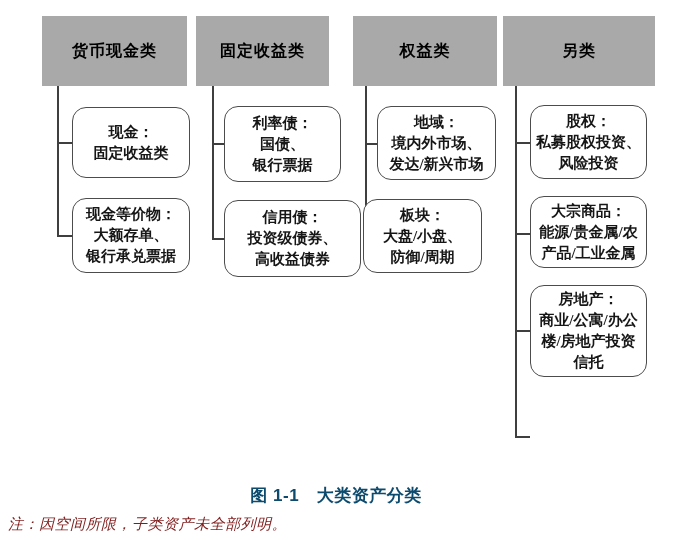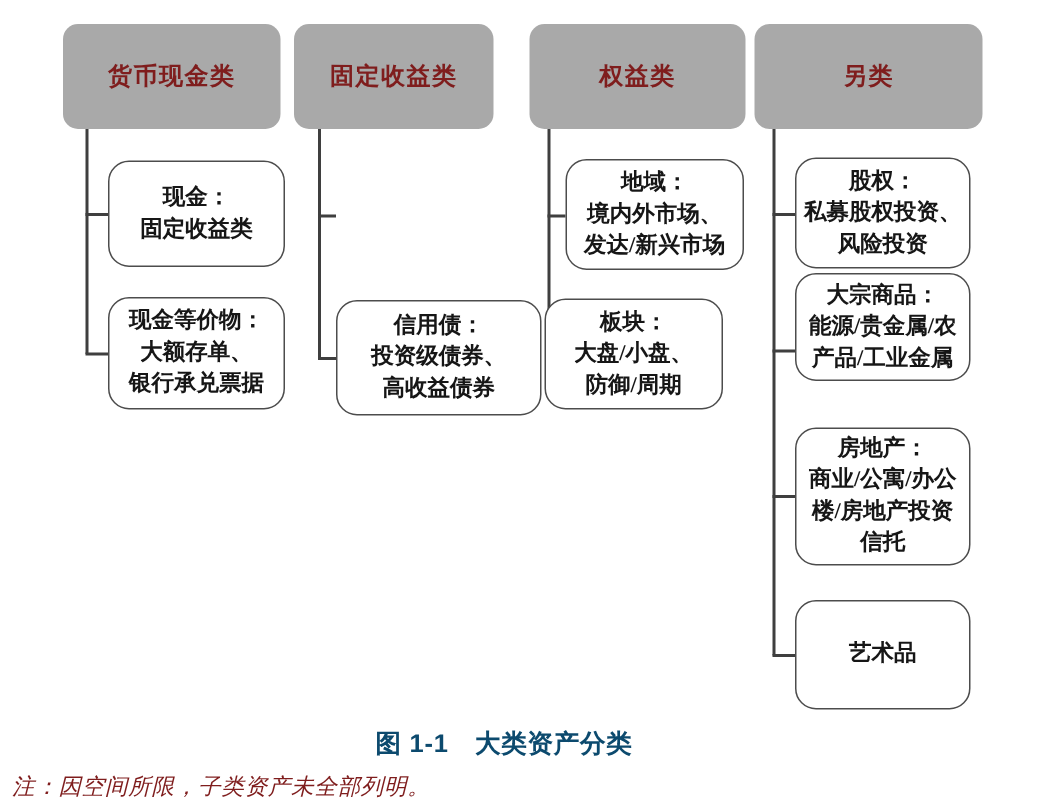--- a/index.html
+++ b/index.html
@@ -6,23 +6,23 @@
   .page{
     position:relative;
     width:700px;height:540px;
     background:#ffffff;
     font-family:"Liberation Serif","DejaVu Serif",serif;
     overflow:hidden;
   }
   .hdr{
     position:absolute;
     background:#a9a9a9;
-    border-radius:10px;
+    border-radius:0;
     display:flex;align-items:center;justify-content:center;
-    font-size:16px;font-weight:600;color:#7f1d1d;
+    font-size:16px;font-weight:600;color:#000000;
     letter-spacing:1px;
   }
   .node{
     position:absolute;
     background:#ffffff;
     border:1.5px solid #4c4c4c;
     border-radius:14px;
     display:flex;align-items:center;justify-content:center;
     text-align:center;
     font-size:15px;font-weight:600;color:#161616;
@@ -72,20 +72,25 @@
     <span>现金等价物：
 大额存单、
 银行承兑票据</span>
   </div>
 
   <div class="hdr" style="left:196px;top:16px;width:133px;height:70px">
     <span>固定收益类</span>
   </div>
   <div class="vline" style="left:212px;top:86px;height:152px"></div>
   <div class="hstub" style="left:212px;top:143px;width:12px"></div>
+  <div class="node" style="left:224px;top:106px;width:117px;height:76px">
+    <span>利率债：
+国债、
+银行票据</span>
+  </div>
   <div class="hstub" style="left:212px;top:238px;width:12px"></div>
   <div class="node" style="left:224px;top:200px;width:137px;height:77px">
     <span>信用债：
 投资级债券、
 高收益债券</span>
   </div>
 
   <div class="hdr" style="left:353px;top:16px;width:144px;height:70px">
     <span>权益类</span>
   </div>
@@ -107,33 +112,30 @@
     <span>另类</span>
   </div>
   <div class="vline" style="left:515px;top:86px;height:351px"></div>
   <div class="hstub" style="left:515px;top:142px;width:15px"></div>
   <div class="node" style="left:530px;top:105px;width:117px;height:74px">
     <span>股权：
 私募股权投资、
 风险投资</span>
   </div>
   <div class="hstub" style="left:515px;top:233px;width:15px"></div>
-  <div class="node" style="left:530px;top:182px;width:117px;height:72px">
+  <div class="node" style="left:530px;top:196px;width:117px;height:72px">
     <span>大宗商品：
 能源/贵金属/农
 产品/工业金属</span>
   </div>
   <div class="hstub" style="left:515px;top:330px;width:15px"></div>
   <div class="node" style="left:530px;top:285px;width:117px;height:92px">
     <span>房地产：
 商业/公寓/办公
 楼/房地产投资
 信托</span>
   </div>
   <div class="hstub" style="left:515px;top:436px;width:15px"></div>
-  <div class="node" style="left:530px;top:400px;width:117px;height:73px">
-    <span>艺术品</span>
-  </div>
 
   <div class="caption">图 1-1　大类资产分类</div>
   <div class="note">注：因空间所限，子类资产未全部列明。</div>
 
 </div>
 
 </body></html>

